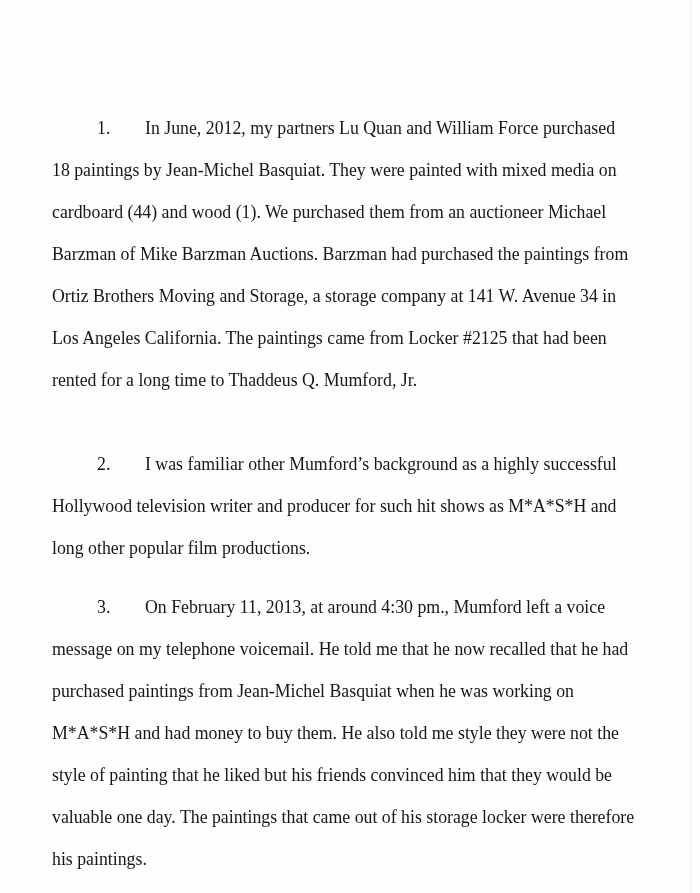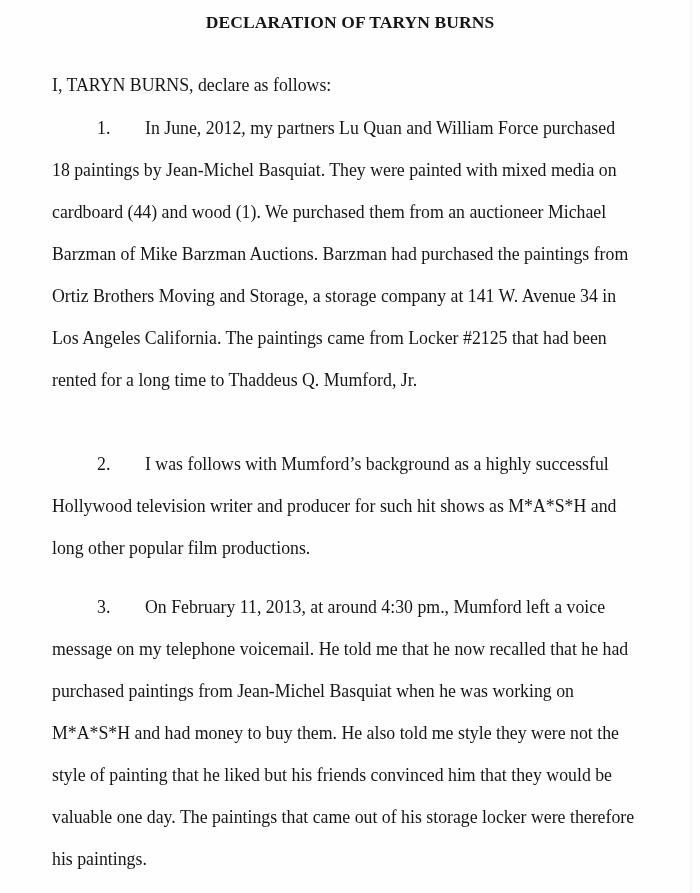--- a/index.html
+++ b/index.html
@@ -57,38 +57,36 @@
     white-space: nowrap;
     line-height: 22px;
   }
 </style>
 </head>
 <body>
 
 <div class="page">
   <div class="edge-shadow"></div>
 
-  <div class="title">DECLARATION OF TARYN BURNS</div>
 
-  <div class="line" style="top:74px">I, TARYN BURNS, declare as follows:</div>
 
   <div>
     <div class="num" style="top:117px">1.</div>
     <div class="first" style="top:117px">In June, 2012, my partners Lu Quan and William Force purchased</div>
     <div class="line" style="top:159px">18 paintings by Jean-Michel Basquiat.  They were painted with mixed media on</div>
     <div class="line" style="top:201px">cardboard (44) and wood (1).  We purchased them from an auctioneer Michael</div>
     <div class="line" style="top:243px">Barzman of Mike Barzman Auctions.  Barzman had purchased the paintings from</div>
     <div class="line" style="top:285px">Ortiz Brothers Moving and Storage, a storage company at 141 W. Avenue 34 in</div>
     <div class="line" style="top:327px">Los Angeles California.  The paintings came from Locker #2125 that had been</div>
     <div class="line" style="top:369px">rented for a long time to Thaddeus Q. Mumford, Jr.</div>
   </div>
 
   <div>
     <div class="num" style="top:453px">2.</div>
-    <div class="first" style="top:453px">I was follows with Mumford’s background as a highly successful</div>
+    <div class="first" style="top:453px">I was familiar other Mumford’s background as a highly successful</div>
     <div class="line" style="top:495px">Hollywood television writer and producer for such hit shows as M*A*S*H and</div>
     <div class="line" style="top:537px">long other popular film productions.</div>
   </div>
 
   <div>
     <div class="num" style="top:596px">3.</div>
     <div class="first" style="top:596px">On February 11, 2013, at around 4:30 pm., Mumford left a voice</div>
     <div class="line" style="top:638px">message on my telephone voicemail.  He told me that he now recalled that he had</div>
     <div class="line" style="top:680px">purchased paintings from Jean-Michel Basquiat when he was working on</div>
     <div class="line" style="top:722px">M*A*S*H and had money to buy them.  He also told me style they were not the</div>

